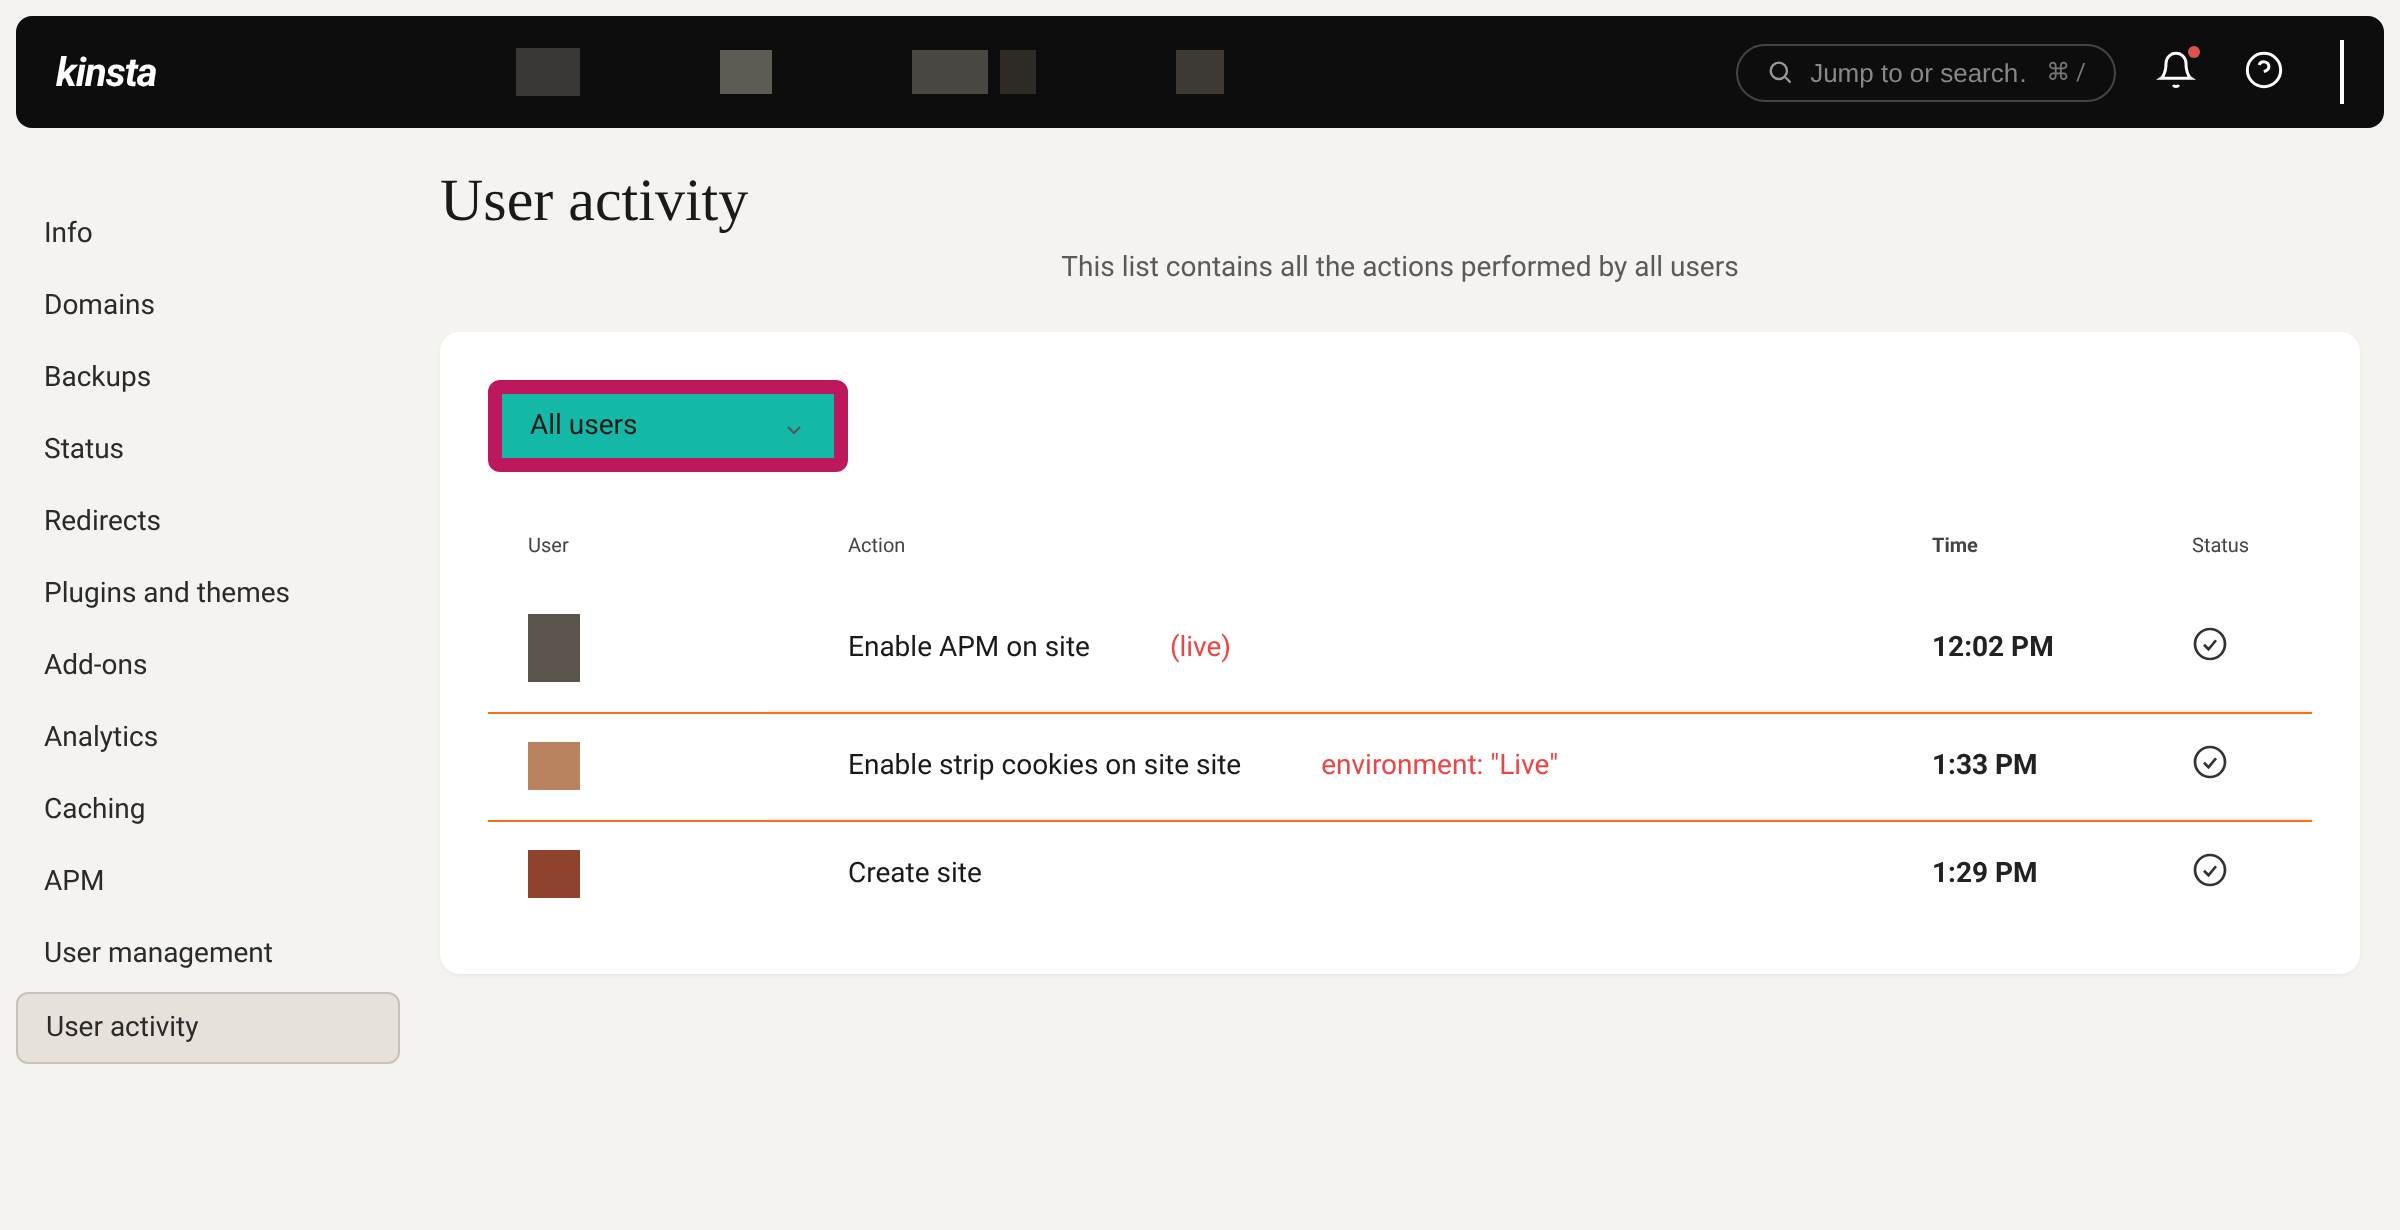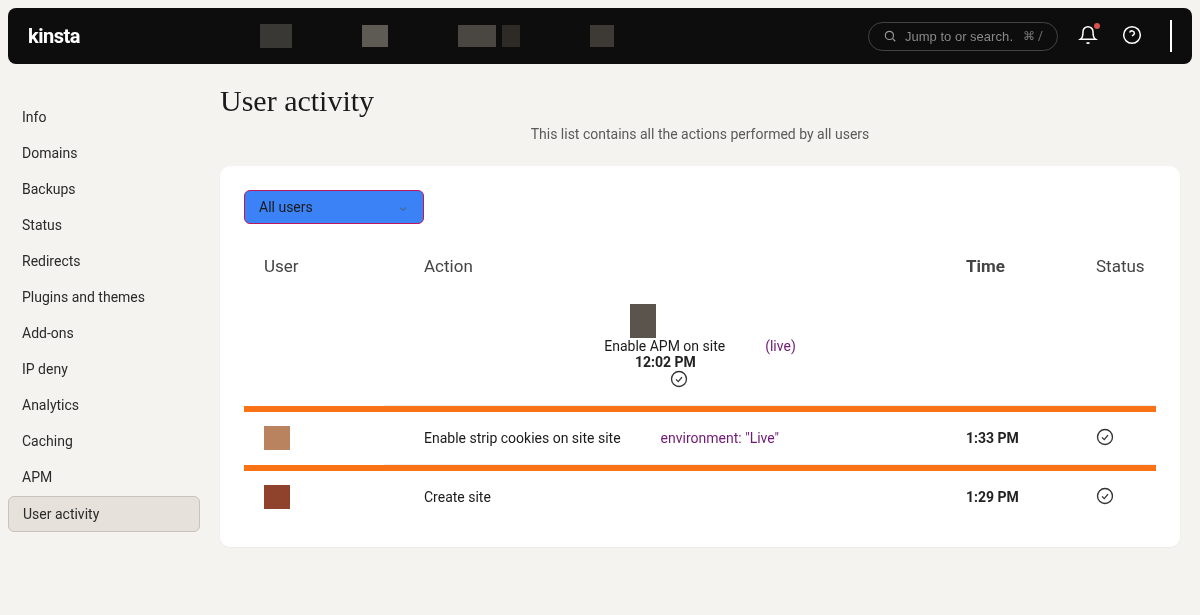--- a/index.html
+++ b/index.html
@@ -1,19 +1,19 @@
 <!DOCTYPE html>
 <html><head>
   <meta charset="utf-8">
   <style>
     * { margin: 0; padding: 0; box-sizing: border-box; }
     body { font-family: -apple-system, BlinkMacSystemFont, 'Segoe UI', Roboto, sans-serif; background: #f5f3f0; color: #1a1a1a; width: 1200px; height: 615px; overflow: hidden; }
     
     .topbar { background: #0d0d0d; height: 56px; margin: 8px 8px 0 8px; border-radius: 8px; display: flex; align-items: center; padding: 0 20px; position: relative; }
-    .logo { color: #fff; font-weight: 700; font-size: 20px; letter-spacing: -0.5px; }
+    .logo { color: #fff; font-weight: 700; font-size: 20px; letter-spacing: -0.5px; font-style: italic; }
     .topbar-swatches { display: flex; gap: 70px; margin-left: 180px; align-items: center; }
     .swatch { width: 32px; height: 32px; }
     .swatch-group { display: flex; gap: 6px; }
     .topbar-right { margin-left: auto; display: flex; align-items: center; gap: 16px; }
     .search-box { display: flex; align-items: center; background: transparent; border: 1px solid #444; border-radius: 20px; padding: 6px 14px; gap: 8px; min-width: 180px; }
     .search-box svg { width: 14px; height: 14px; }
     .search-box input { background: transparent; border: none; color: #999; font-size: 13px; outline: none; width: 110px; }
     .search-box input::placeholder { color: #888; }
     .kbd { color: #777; font-size: 12px; }
     .icon-btn { background: transparent; border: none; color: #fff; cursor: pointer; position: relative; padding: 4px; }
@@ -24,34 +24,34 @@
     .layout { display: flex; padding: 20px 8px 0 8px; gap: 20px; }
     .sidebar { width: 192px; padding-top: 16px; }
     .sidebar-item { padding: 9px 14px; font-size: 14px; color: #2a2a2a; cursor: pointer; border-radius: 6px; margin-bottom: 2px; }
     .sidebar-item.active { background: #e6e1db; border: 1px solid #c9c2b8; }
     
     .main { flex: 1; padding-right: 12px; }
     .page-title { font-family: Georgia, 'Times New Roman', serif; font-size: 30px; font-weight: 400; margin-bottom: 8px; color: #1a1a1a; }
     .page-subtitle { font-size: 14px; color: #5a5a5a; margin-bottom: 24px; text-align: center; }
     
     .card { background: #fff; border-radius: 10px; padding: 24px; box-shadow: 0 1px 2px rgba(0,0,0,0.04); }
-    .dropdown { display: inline-flex; align-items: flex-end; justify-content: space-between; border: 1px solid #be185d; border-radius: 6px; padding: 8px 14px; font-size: 14px; cursor: pointer; min-width: 180px; background: #3b82f6; }
+    .dropdown { display: inline-flex; align-items: flex-end; justify-content: space-between; border: 7px solid #be185d; border-radius: 6px; padding: 8px 14px; font-size: 14px; cursor: pointer; min-width: 180px; background: #14b8a6; }
     .dropdown svg { width: 12px; height: 12px; }
     
     .table { margin-top: 22px; }
-    .table-header { display: flex; padding: 10px 0 14px 0; font-size: 17px; color: #444; }
+    .table-header { display: flex; padding: 10px 0 14px 0; font-size: 10px; color: #444; }
     .col-user { width: 180px; padding-left: 20px; }
     .col-action { flex: 1; }
     .col-time { width: 130px; text-align: left; font-weight: bold; }
     .col-status { width: 60px; }
     
-    .table-row { display: flex; align-items: center; padding: 14px 0; border-top: 6px solid #f97316; font-size: 14px; }
-    .table-row:first-of-type { border-top: none; flex-direction: column; }
+    .table-row { display: flex; align-items: center; padding: 14px 0; border-top: 1px solid #f97316; font-size: 14px; }
+    .table-row:first-of-type { border-top: none; }
     .action-text { display: flex; gap: 40px; }
-    .action-extra { color: #701a75; }
+    .action-extra { color: #ef4444; }
     .time-cell { color: #222; }
     .status-icon svg { width: 18px; height: 18px; }
   </style>
 </head>
 <body>
 
 <div class="topbar">
   <div class="logo">kinsta</div>
   <div class="topbar-swatches">
     <div class="swatch" style="background:#3a3834;width:32px;height:24px"></div>
@@ -91,24 +91,24 @@
 
 <div class="layout">
   <nav class="sidebar" id="sidebar">
       <div class="sidebar-item">Info</div>
       <div class="sidebar-item">Domains</div>
       <div class="sidebar-item">Backups</div>
       <div class="sidebar-item">Status</div>
       <div class="sidebar-item">Redirects</div>
       <div class="sidebar-item">Plugins and themes</div>
       <div class="sidebar-item">Add-ons</div>
-      <div class="sidebar-item">IP deny</div>
       <div class="sidebar-item">Analytics</div>
       <div class="sidebar-item">Caching</div>
       <div class="sidebar-item">APM</div>
+      <div class="sidebar-item">User management</div>
       <div class="sidebar-item active">User activity</div>
     </nav>
 
   <main class="main">
     <h1 class="page-title">User activity</h1>
     <p class="page-subtitle">This list contains all the actions performed by all users</p>
 
     <div class="card">
       <div class="dropdown">
         <span>All users</span>

